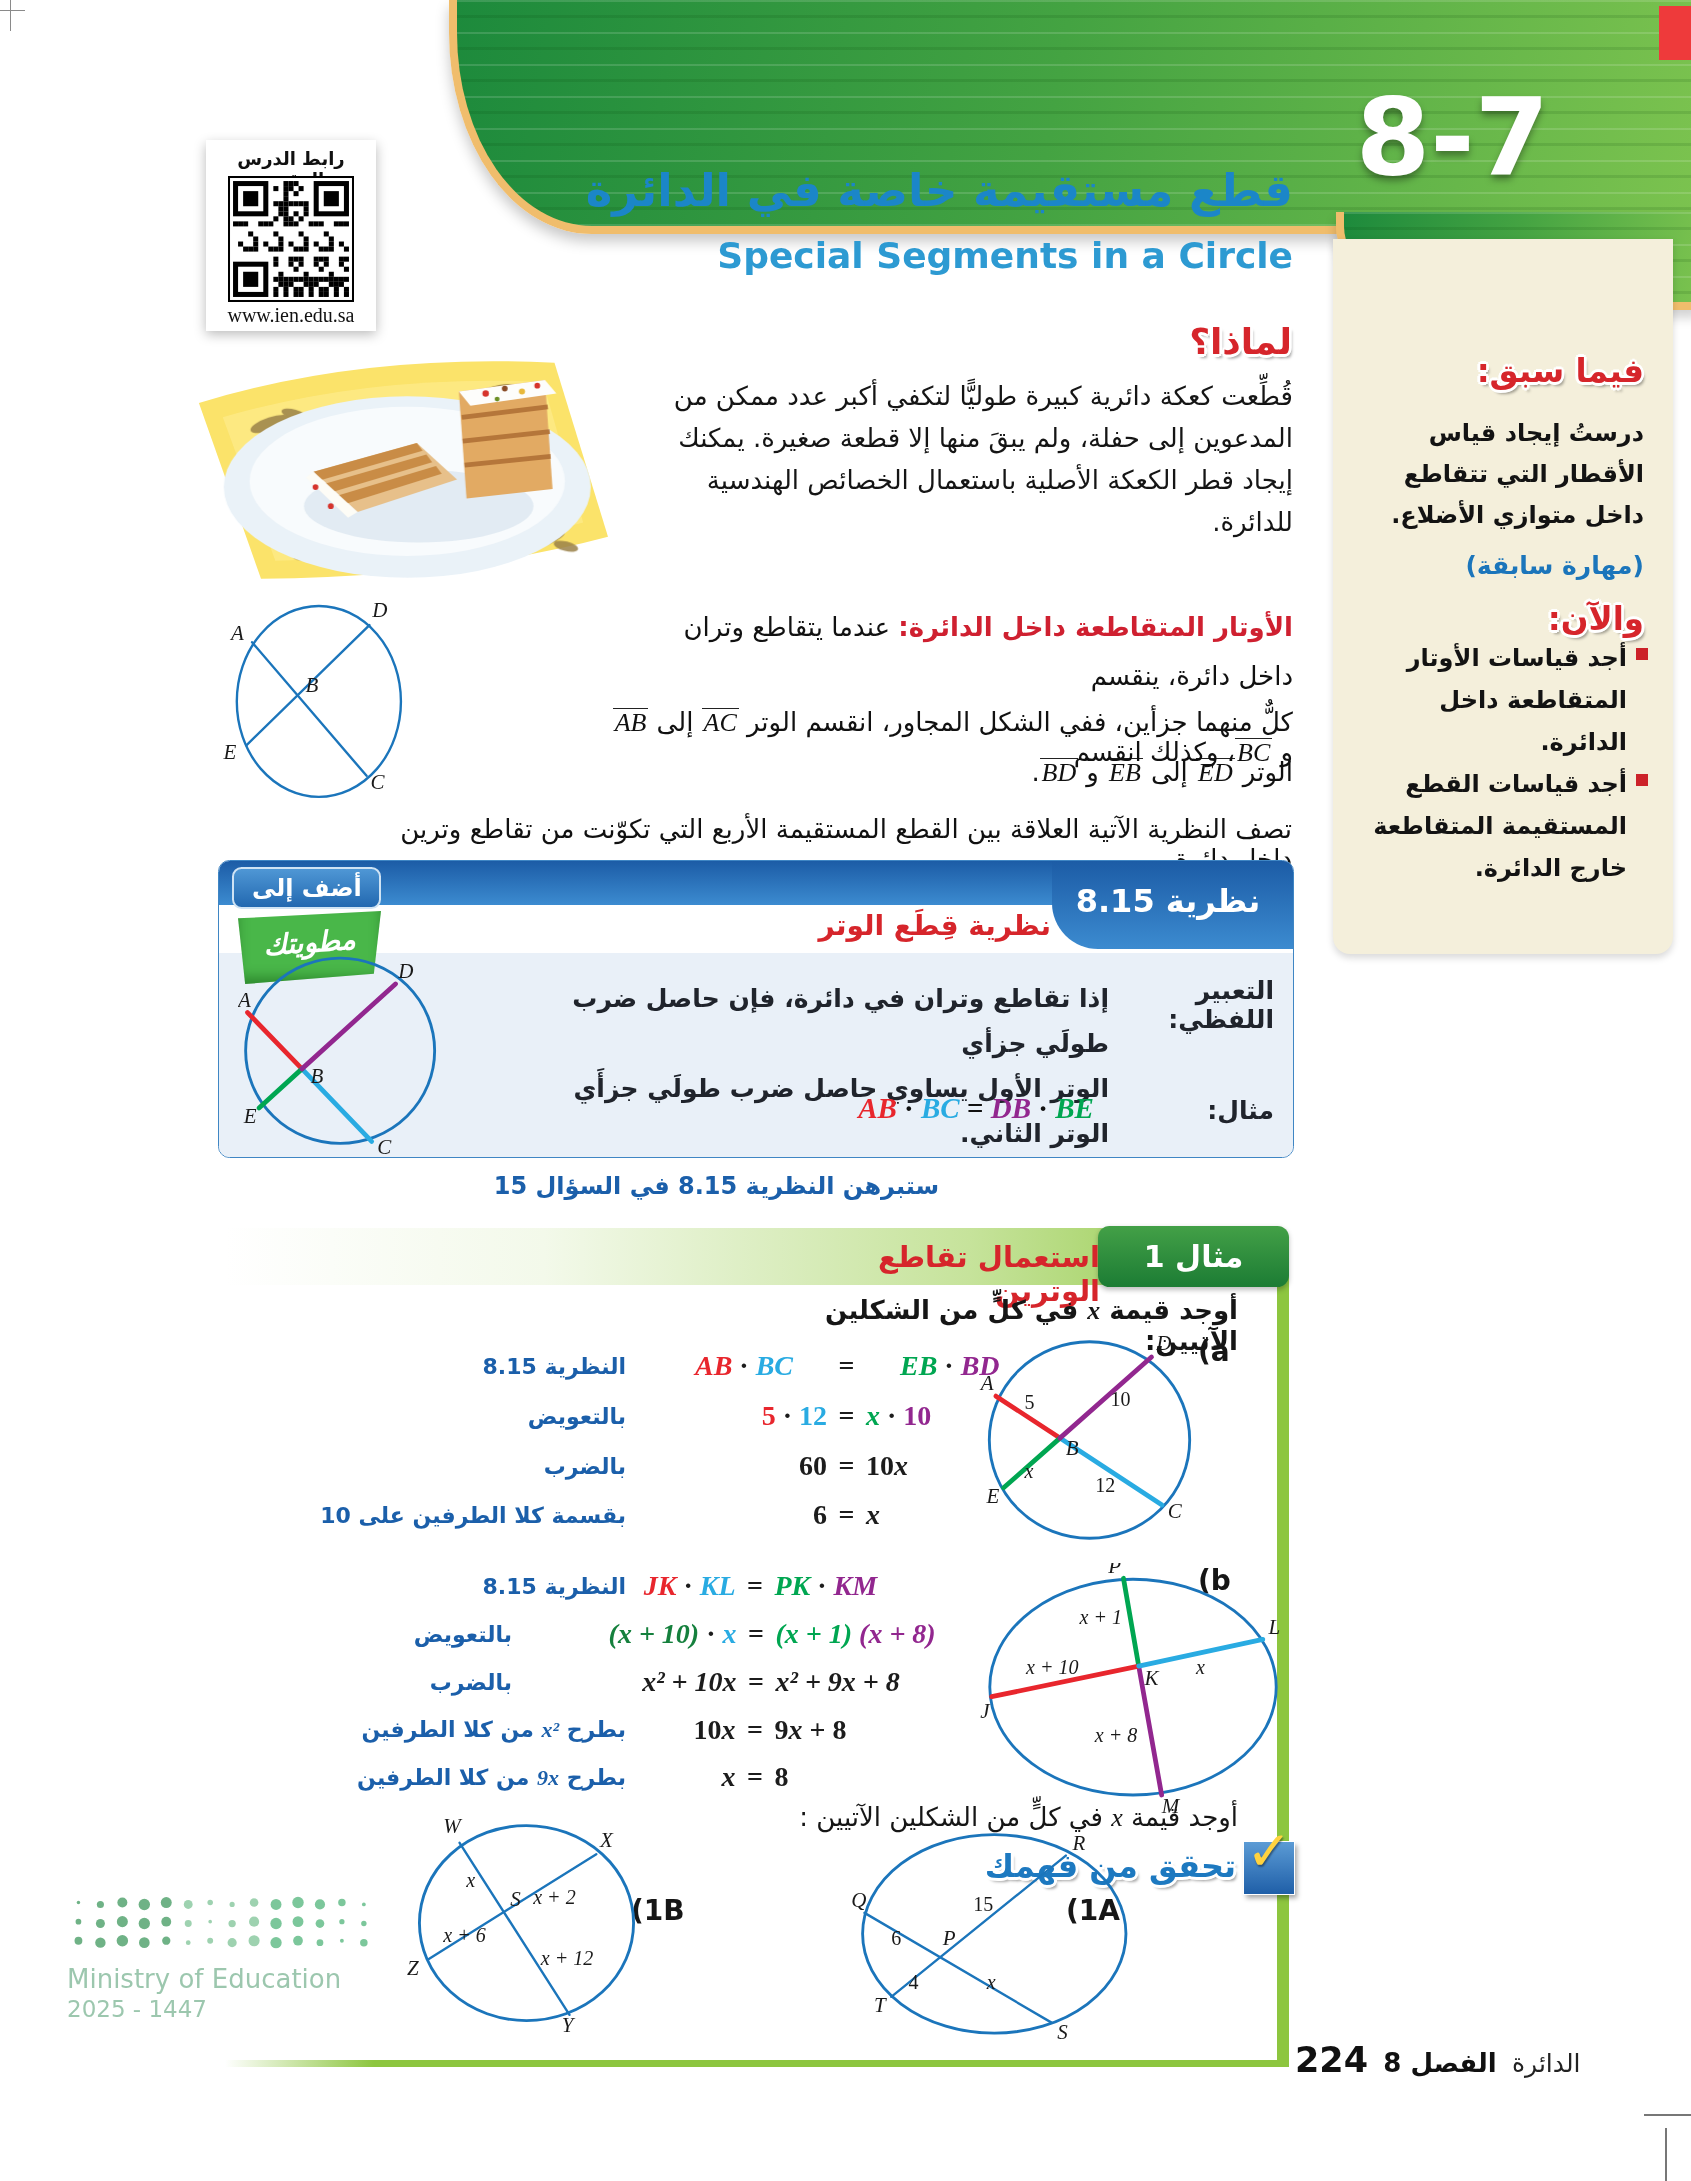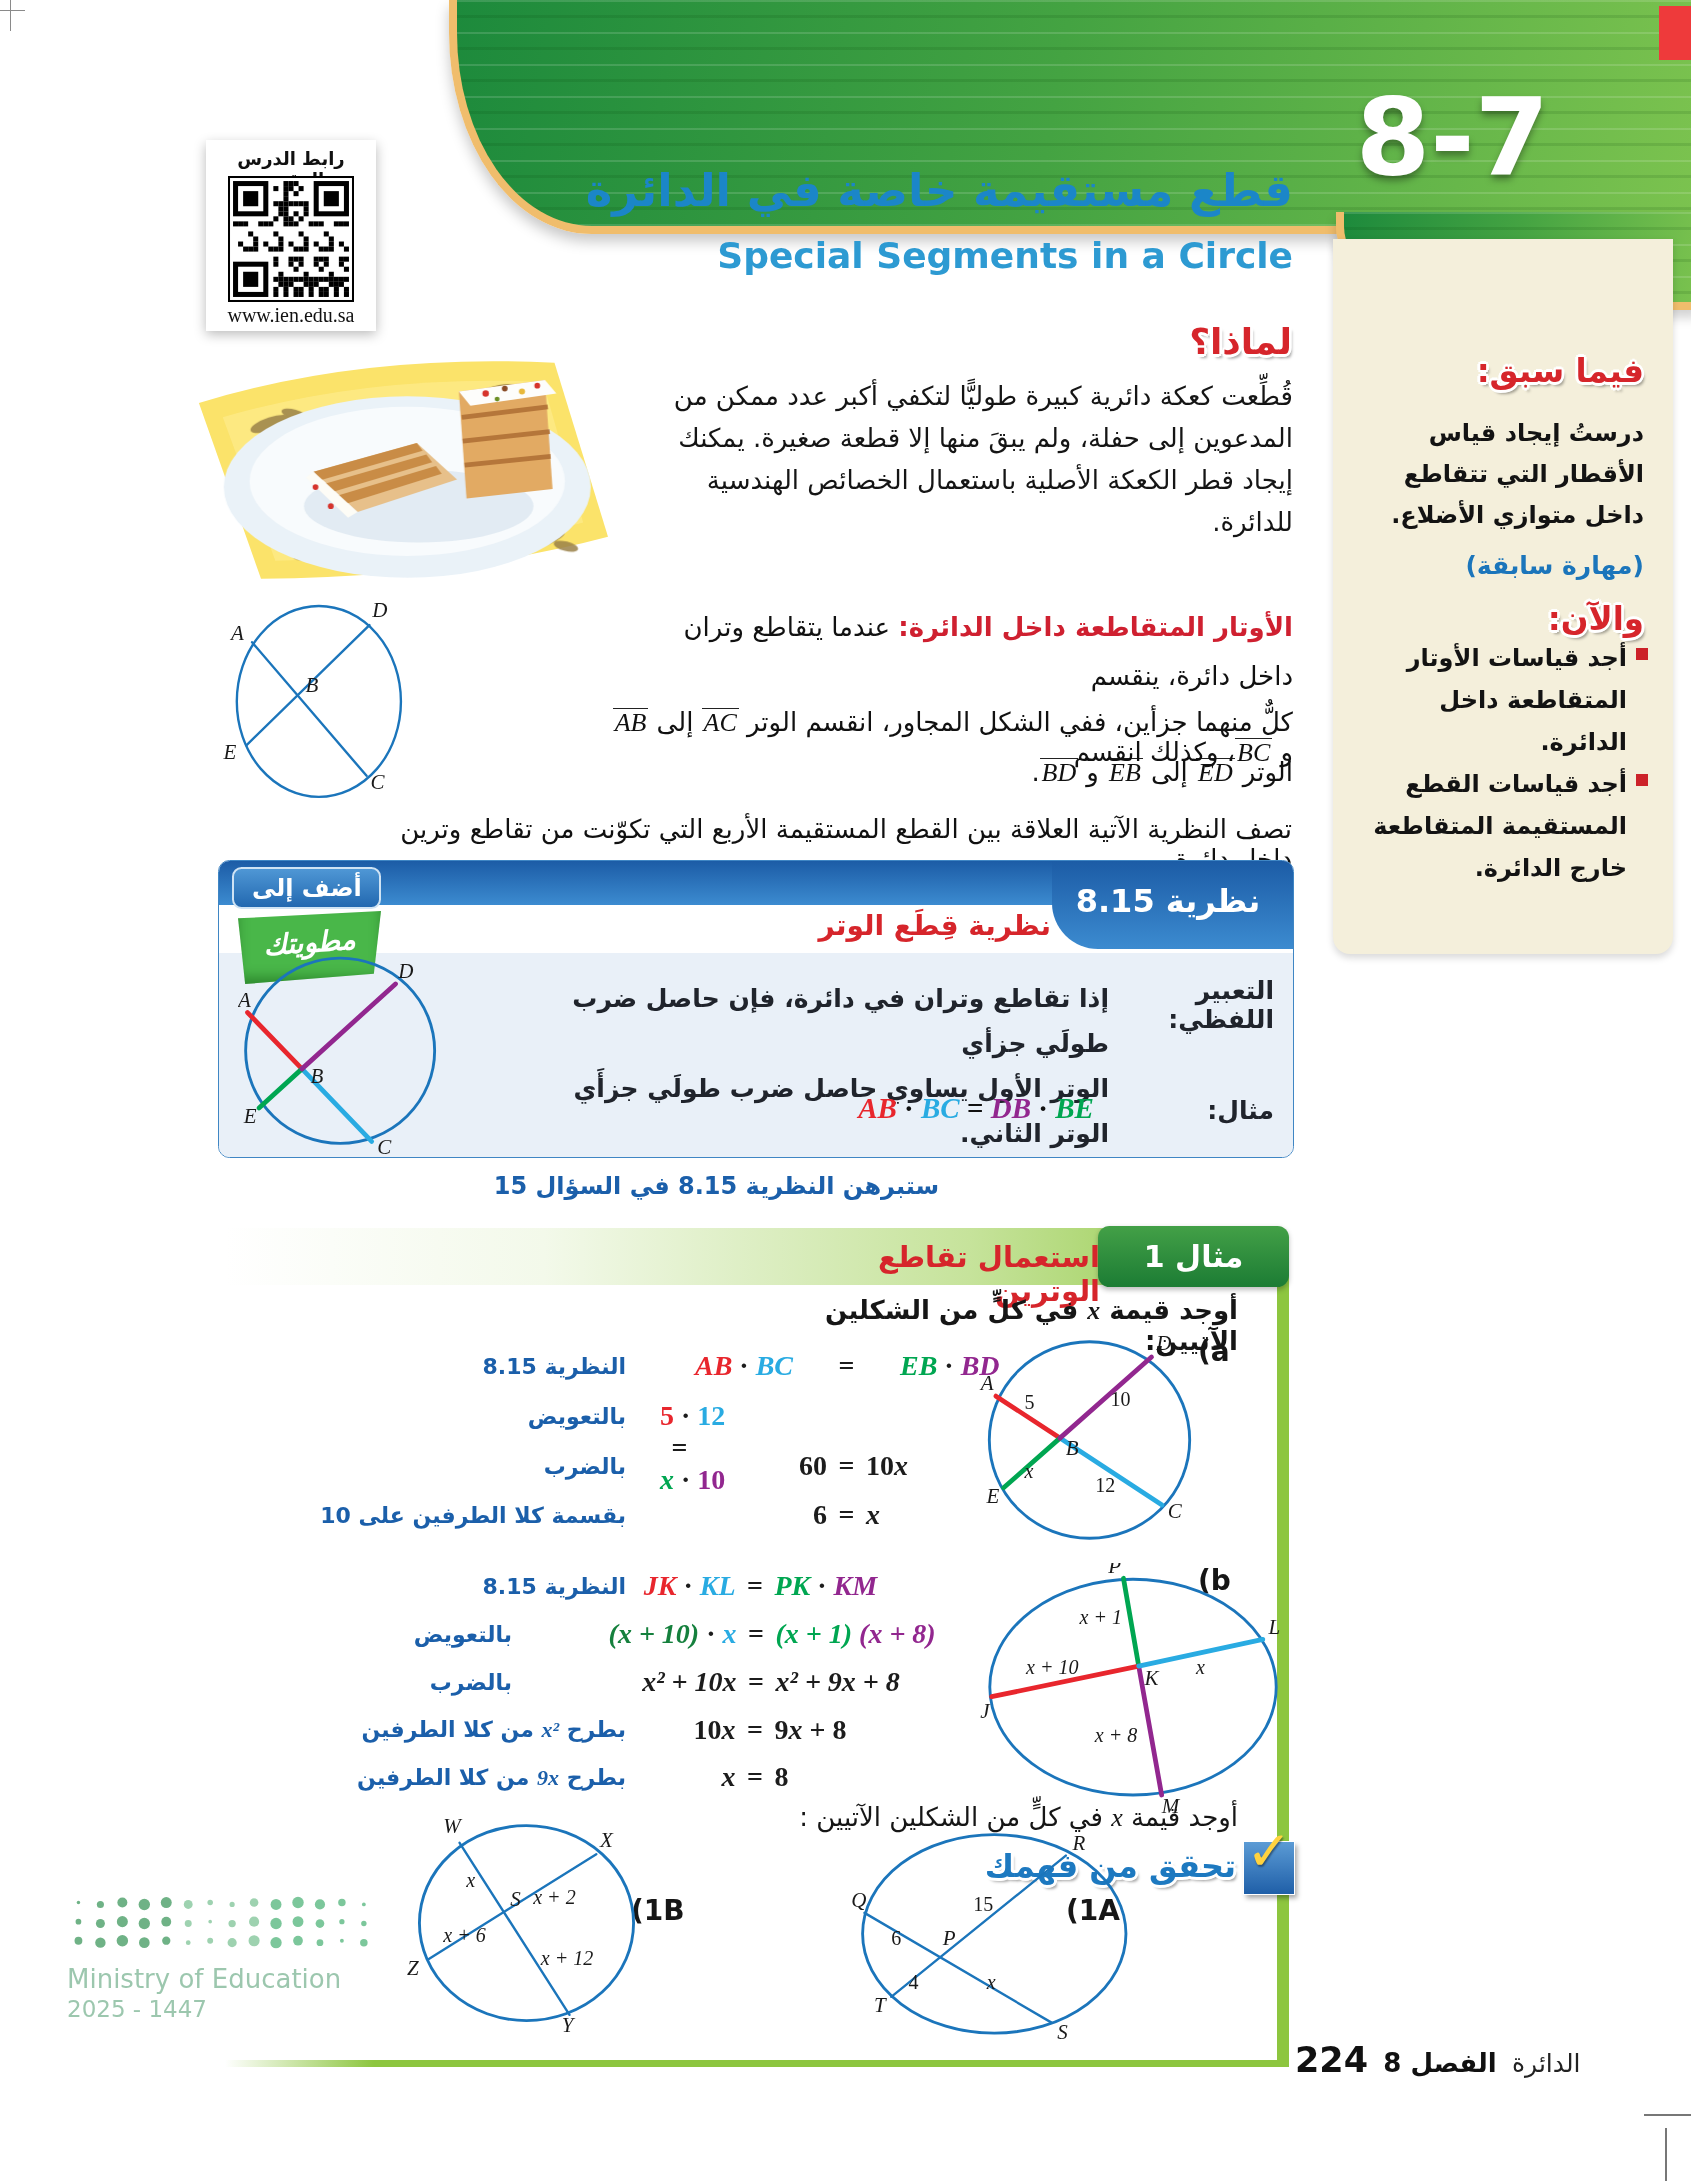--- a/index.html
+++ b/index.html
@@ -337,21 +337,21 @@
       <text class="st-v" x="52" y="152">x</text>
       <text class="st-n" x="126" y="166">12</text>
     </svg>
 
     <div class="erow" style="left:435px;top:122px;width:373px;gap:34px;">
       <span class="lhs"><span class="m" style="color: rgb(232, 38, 45);">AB</span><span> · </span><span class="m" style="color: rgb(41, 171, 226);">BC</span></span>
         <span class="eqs">=</span>
         <span class="rhs"><span class="m" style="color: rgb(0, 166, 81);">EB</span><span> · </span><span class="m" style="color: rgb(146, 39, 143);">BD</span></span>
     </div>
     <div class="note" style="left:57px;top:126px;width:344px;"><span>النظرية 8.15</span></div>
-    <div class="erow" style="left:435px;top:172px;width:373px;flex-direction:column;">
+    <div class="erow" style="left:435px;top:172px;width:373px;">
       <span class="lhs"><span style="color: rgb(232, 38, 45);">5</span><span> · </span><span style="color: rgb(41, 171, 226);">12</span></span>
         <span class="eqs">=</span>
         <span class="rhs"><span class="m" style="color: rgb(0, 166, 81);">x</span><span> · </span><span style="color: rgb(146, 39, 143);">10</span></span>
     </div>
     <div class="note" style="left:57px;top:176px;width:344px;"><span>بالتعويض</span></div>
     <div class="erow" style="left:435px;top:222px;width:373px;">
       <span class="lhs"><span>60</span></span>
         <span class="eqs">=</span>
         <span class="rhs"><span>10</span><span class="m">x</span></span>
     </div>

